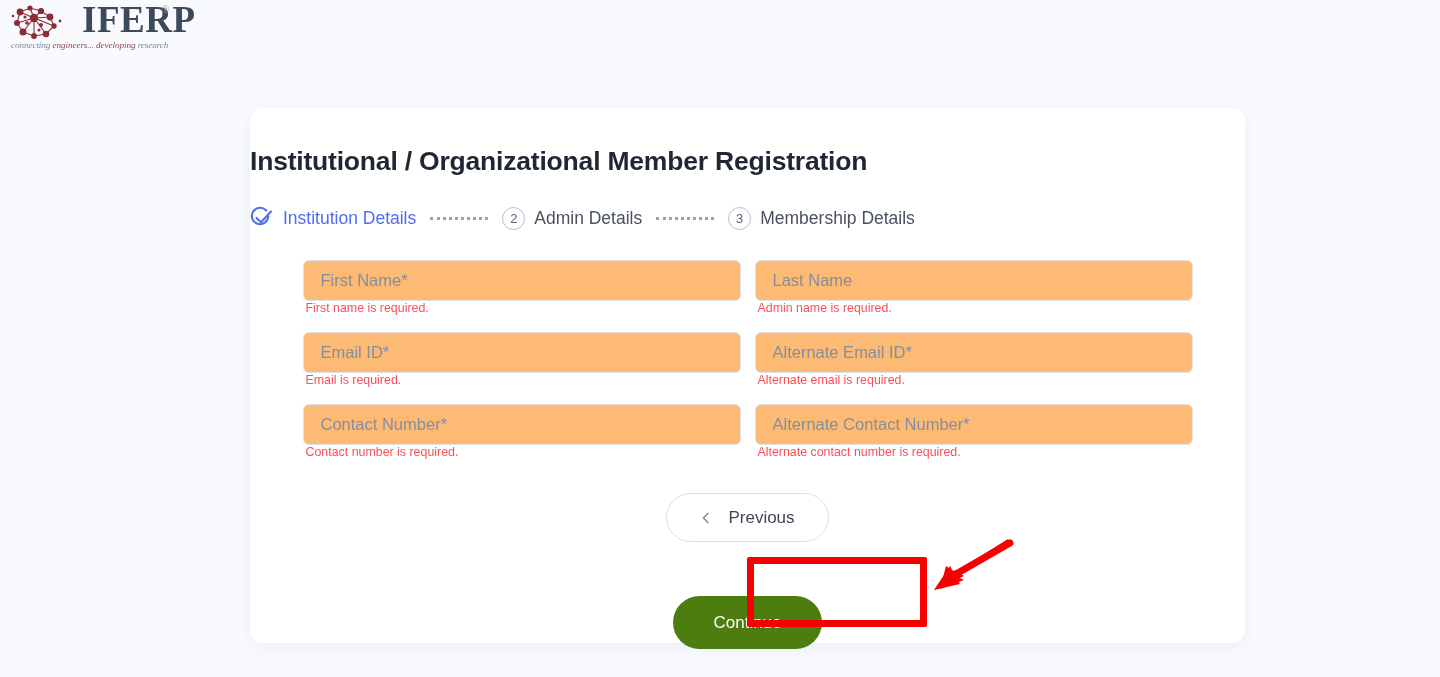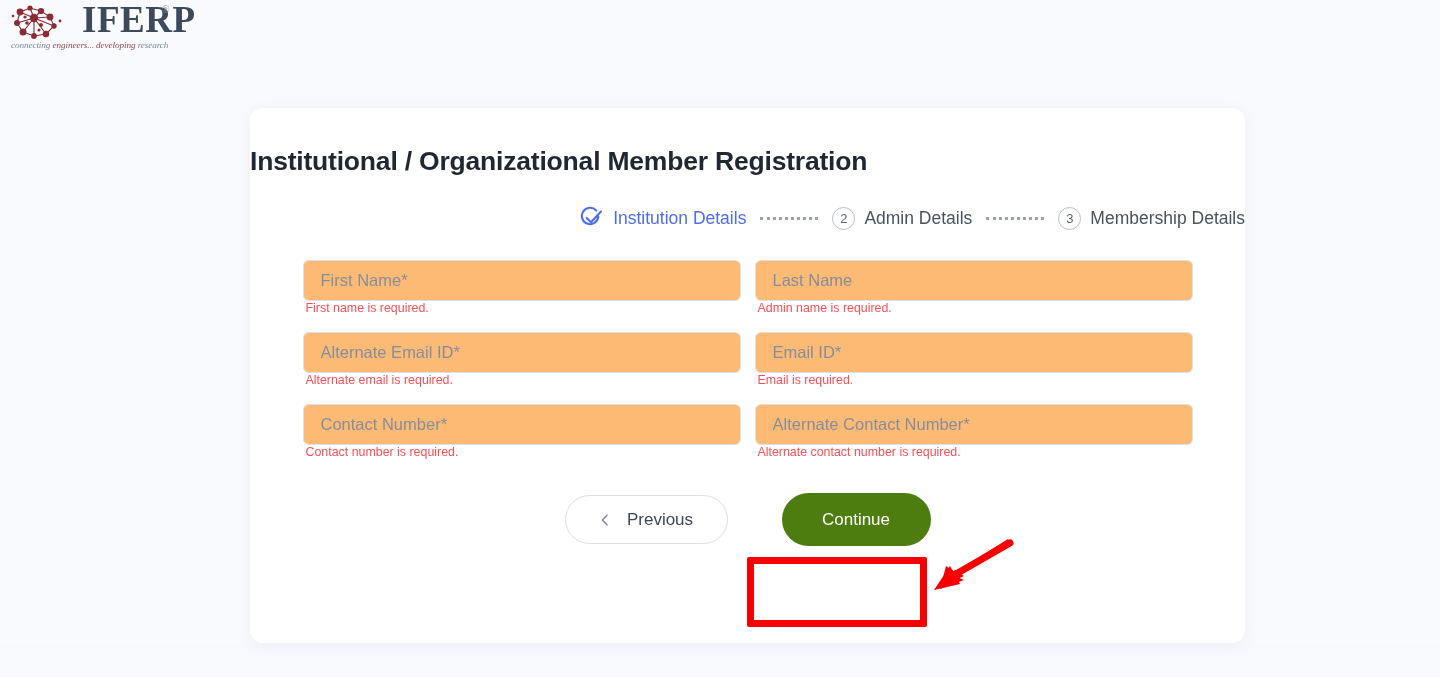--- a/index.html
+++ b/index.html
@@ -80,21 +80,21 @@
     font-weight: 700;
     color: #1f2733;
     letter-spacing: -0.2px;
   }
 
   
   .stepper {
     margin-top: 29px;
     display: flex;
     align-items: center;
-    justify-content: flex-end;
+    justify-content: flex-start;
     gap: 0;
   }
   .step {
     display: flex;
     align-items: center;
     gap: 9px;
   }
   .step-badge {
     width: 23px; height: 23px;
     border-radius: 50%;
@@ -149,20 +149,21 @@
     color: #fb4f55;
   }
 
   
   .actions {
     margin-top: 17px;
     display: flex;
     align-items: center;
     justify-content: center;
     gap: 54px;
+    flex-direction: column;
   }
   .btn-prev {
     width: 163px; height: 49px;
     border-radius: 26px;
     background: #fff;
     border: 1px solid #dcdee3;
     display: flex; align-items: center; justify-content: center;
     gap: 16px;
     font-size: 17px;
     color: #3f4756;
@@ -271,27 +272,27 @@
       <input type="text" placeholder="First Name*" value="" style="">
       <div class="field-error">First name is required.</div>
     </div>
 
     <div class="field">
       <input type="text" placeholder="Last Name" style="">
       <div class="field-error">Admin name is required.</div>
     </div>
 
     <div class="field">
+      <input type="text" placeholder="Email ID*" style="">
+      <div class="field-error">Email is required.</div>
+    </div>
+
+    <div class="field">
       <input type="text" placeholder="Alternate Email ID*" style="">
       <div class="field-error">Alternate email is required.</div>
-    </div>
-
-    <div class="field">
-      <input type="text" placeholder="Email ID*" style="">
-      <div class="field-error">Email is required.</div>
     </div>
 
     <div class="field">
       <input type="text" placeholder="Contact Number*" style="">
       <div class="field-error">Contact number is required.</div>
     </div>
 
     <div class="field">
       <input type="text" placeholder="Alternate Contact Number*" style="">
       <div class="field-error">Alternate contact number is required.</div>

